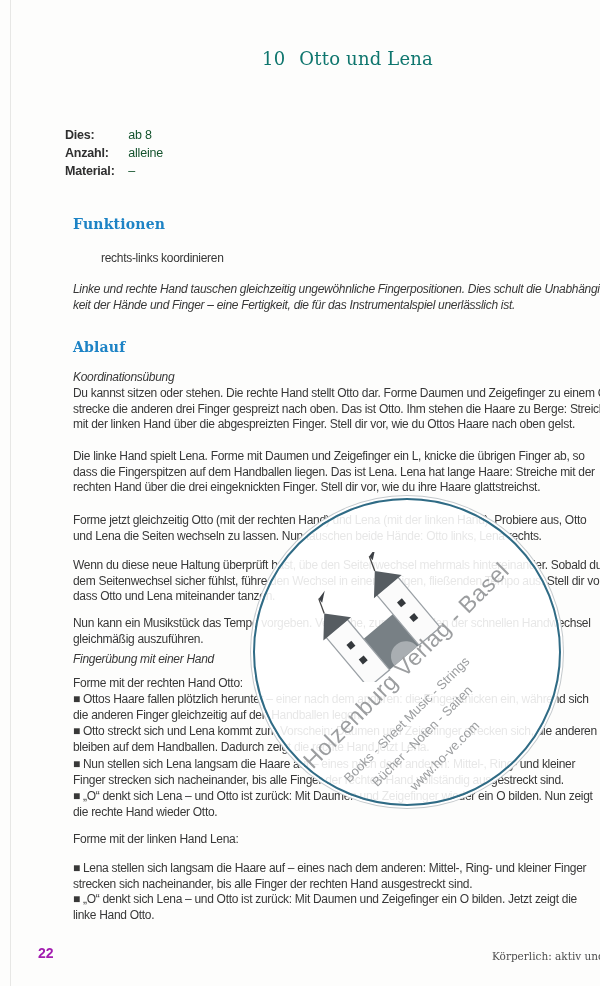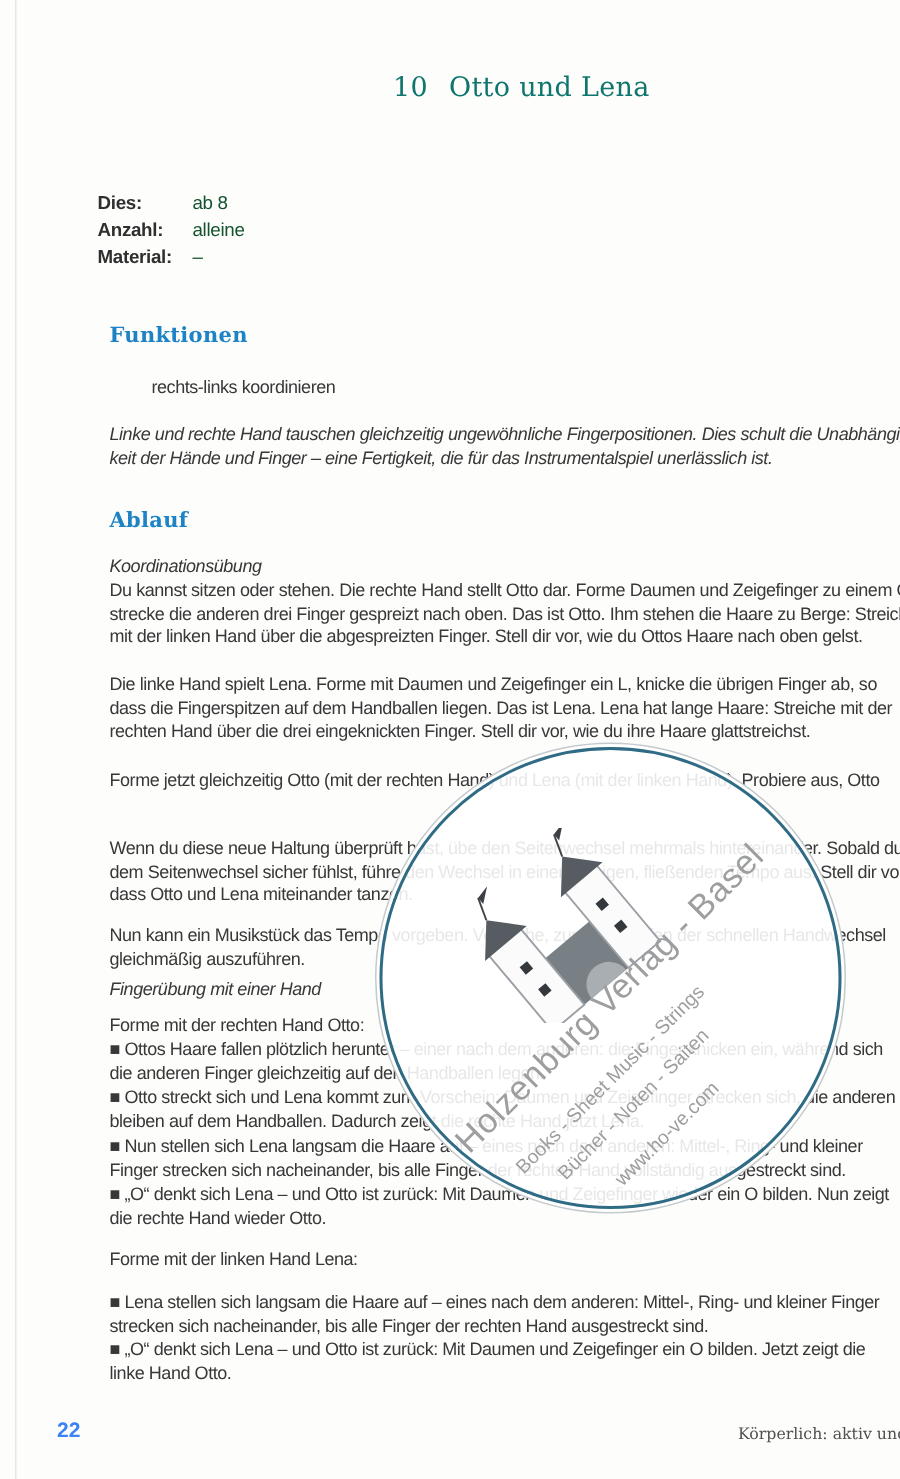--- a/index.html
+++ b/index.html
@@ -13,21 +13,21 @@
   .body-txt div{height:15.7px;}
   .bullets-r div{height:16.15px;}
   .italic{font-style:italic;}
   .title{font-family:"DejaVu Serif", serif; font-size:18px; color:#0f766e; letter-spacing:0.2px;}
   .title .num{margin-right:14px;}
   .heading{font-family:"DejaVu Serif", serif; font-size:14px; font-weight:bold; color:#1d83c5; letter-spacing:0.2px;}
   .meta{font-size:12.5px; letter-spacing:-0.2px; line-height:18px;}
   .meta .row{height:18px;}
   .meta .lbl{display:inline-block; width:60px; font-weight:bold; color:#2f2f2f;}
   .meta .val{color:#14532d;}
-  .pagenum{font-size:14px; font-weight:bold; color:#3b82f6;}
+  .pagenum{font-size:14px; font-weight:bold; color:#a21caf;}
   .running{font-family:"DejaVu Serif", serif; font-size:10.5px; color:#4f4f4f;}
   
   .wm-circle{
     position:absolute; left:253px; top:498px; width:304px; height:304px;
     border-radius:50%;
     background:rgba(255,255,255,0.88);
     border:2px solid #2f6b85;
     box-shadow:0 0 0 2px #ffffff, 0 0 0 3px #c4c9cc;
     z-index:5;
   }
@@ -79,20 +79,21 @@
       <div>strecke die anderen drei Finger gespreizt nach oben. Das ist Otto. Ihm stehen die Haare zu Berge: Streiche</div>
       <div>mit der linken Hand über die abgespreizten Finger. Stell dir vor, wie du Ottos Haare nach oben gelst.</div>
     </div>
   <div class="tblock body-txt" style="left:73px; top:449px;">
       <div>Die linke Hand spielt Lena. Forme mit Daumen und Zeigefinger ein L, knicke die übrigen Finger ab, so</div>
       <div>dass die Fingerspitzen auf dem Handballen liegen. Das ist Lena. Lena hat lange Haare: Streiche mit der</div>
       <div>rechten Hand über die drei eingeknickten Finger. Stell dir vor, wie du ihre Haare glattstreichst.</div>
     </div>
   <div class="tblock body-txt" style="left:73px; top:513px;">
       <div>Forme jetzt gleichzeitig Otto (mit der rechten Hand) und Lena (mit der linken Hand). Probiere aus, Otto</div>
+      <div>und Lena die Seiten wechseln zu lassen. Nun tauschen beide Hände: Otto links, Lena rechts.</div>
     </div>
   <div class="tblock body-txt" style="left:73px; top:558px;">
       <div>Wenn du diese neue Haltung überprüft hast, übe den Seitenwechsel mehrmals hintereinander. Sobald du dich mit</div>
       <div>dem Seitenwechsel sicher fühlst, führe den Wechsel in einem ruhigen, fließenden Tempo aus. Stell dir vor,</div>
       <div>dass Otto und Lena miteinander tanzen.</div>
     </div>
   <div class="tblock body-txt" style="left:73px; top:616px;">
       <div>Nun kann ein Musikstück das Tempo vorgeben. Versuche, zur Musik jeden der schnellen Handwechsel</div>
       <div>gleichmäßig auszuführen.</div>
     </div>

